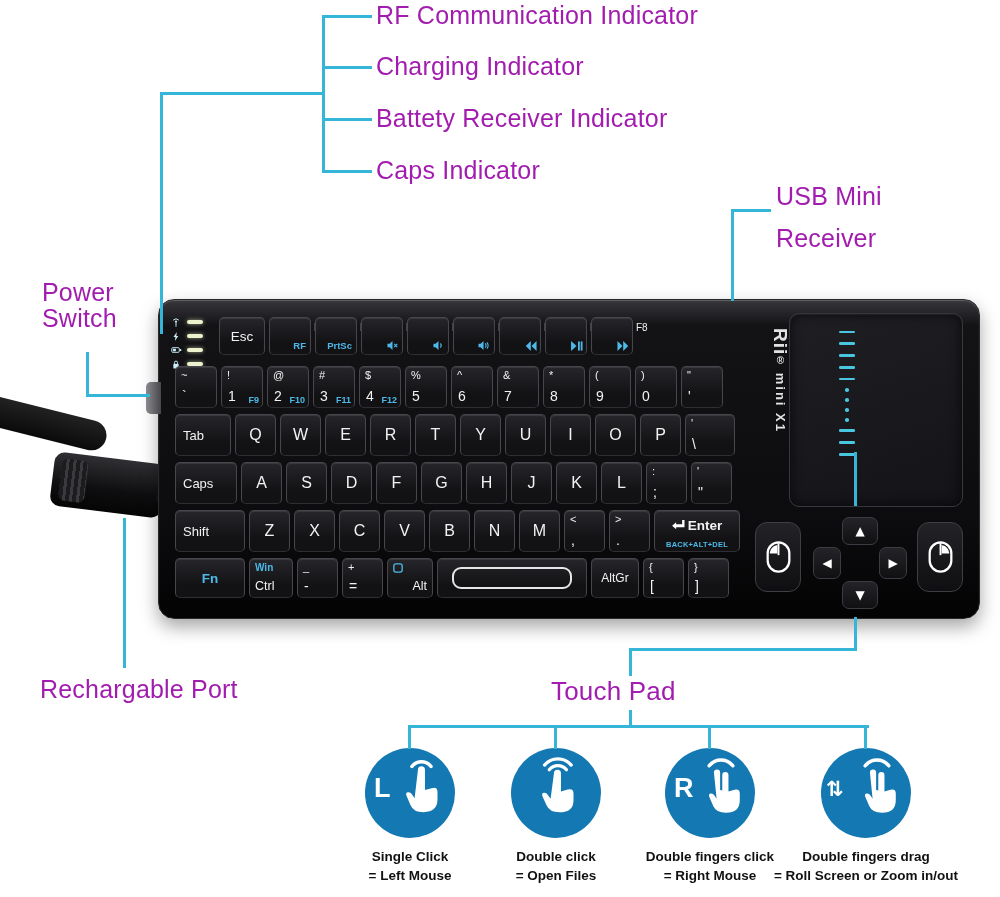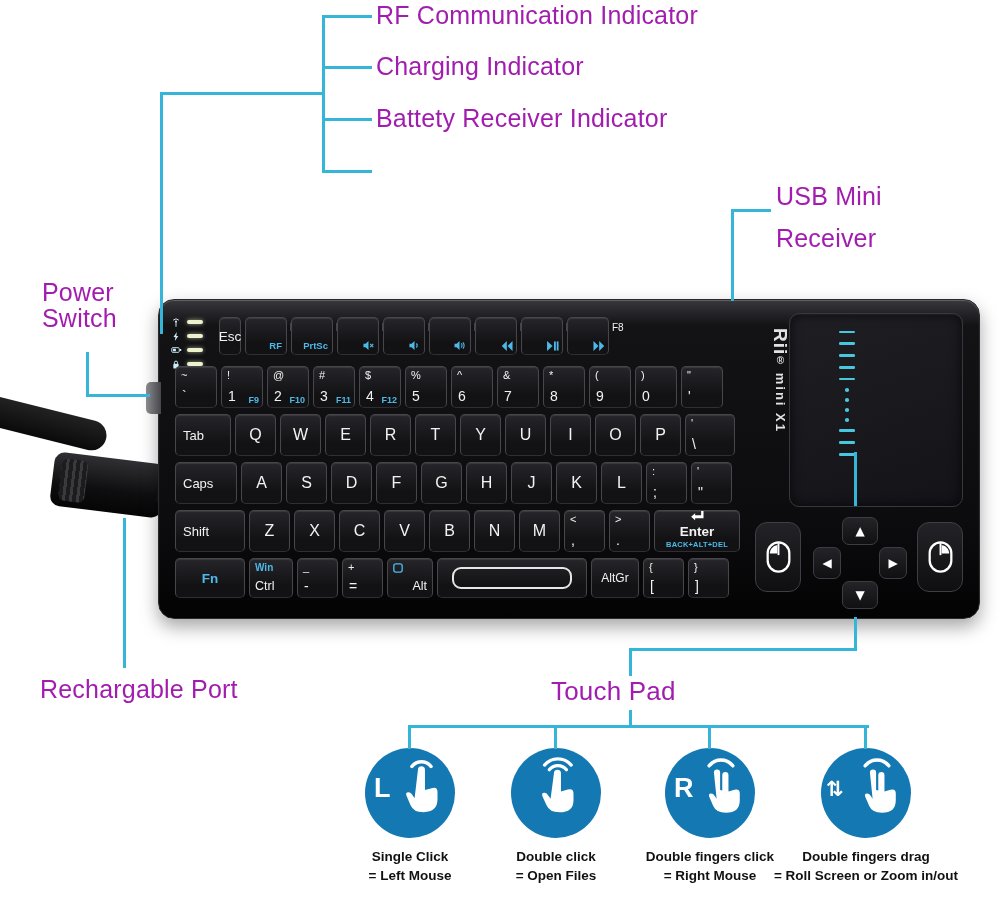--- a/index.html
+++ b/index.html
@@ -42,21 +42,21 @@
   .small .k-main{font-size:12px;}
   .solo-left .k-main{position:absolute;inset:0;display:flex;align-items:center;justify-content:flex-start;padding-left:7px;font-size:13px;}
   .fn .k-main{color:#4db9e8;font-weight:700;}
   .fkey .k-main{position:absolute;left:0;top:3.5px;bottom:auto;font-size:10px;margin-left:44px;}
   .fkey .k-icon{position:absolute;right:3px;bottom:3px;color:#4db9e8;}
   .fkey .k-sub{right:4px;bottom:3px;font-size:9.5px;}
   .back{display:flex;align-items:center;justify-content:center;gap:4px;}
   .back .k-main{position:static;font-size:13px;font-weight:700;}
   .back .k-icon{order:2;color:#fff;}
   .back .k-sub{right:6px;bottom:2px;font-size:9.5px;}
-  .enter{display:flex;align-items:center;justify-content:center;gap:3px;padding-bottom:12px;flex-direction:column;}
+  .enter{display:flex;align-items:center;justify-content:center;gap:3px;padding-bottom:12px;}
   .enter .k-main{position:static;font-size:13.5px;font-weight:700;}
   .enter .k-icon{color:#fff;}
   .enter .k-sub{left:0;right:0;bottom:2.5px;text-align:center;font-size:7.5px;letter-spacing:.2px;}
   .winctrl .k-main{left:5px;bottom:4px;font-size:12.5px;}
   .altkey .k-icon{position:absolute;left:5px;top:4px;color:#4db9e8;}
   .altkey .k-main{left:auto;right:5px;bottom:4px;font-size:12.5px;}
   .space::after{content:"";position:absolute;left:14px;right:14px;top:8px;bottom:8px;
     border:2px solid #e6e6e6;border-radius:9px;}
 
   
@@ -115,20 +115,21 @@
   .g-line2{margin-top:4px;font-size:13.5px;font-weight:700;color:#111;}
 </style>
 </head>
 <body>
 
 <div id="stage">
 
   <div class="lbl" style="left:376px;top:1px">RF Communication Indicator</div>
   <div class="lbl" style="left:376px;top:52px">Charging Indicator</div>
   <div class="lbl" style="left:376px;top:104px">Battety Receiver Indicator</div>
+  <div class="lbl" style="left:376px;top:156px">Caps Indicator</div>
   <div class="lbl" style="left:776px;top:182px">USB Mini</div>
   <div class="lbl" style="left:776px;top:224px">Receiver</div>
   <div class="lbl" style="left:42px;top:278px">Power</div>
   <div class="lbl" style="left:42px;top:304px">Switch</div>
   <div class="lbl" style="left:40px;top:675px">Rechargable Port</div>
   <div class="lbl" style="left:551px;top:676px;font-size:26px">Touch Pad</div>
 
   <div class="line" style="left:322px;top:15px;width:50px;height:3px"></div>
   <div class="line" style="left:322px;top:66px;width:50px;height:3px"></div>
   <div class="line" style="left:322px;top:118px;width:50px;height:3px"></div>
@@ -191,21 +192,21 @@
             <svg viewBox="0 0 12 12" width="10" height="11">
               <rect x="2.8" y="5.2" width="6.4" height="5.6" rx="1" fill="currentColor"></rect>
               <path d="M4.1 5.2 V3.8 a1.9 1.9 0 0 1 3.8 0 V5.2" fill="none" stroke="currentColor" stroke-width="1.2"></path>
             </svg>
           </span>
           <span class="ind-bar"></span>
         </div>
       </div>
     <div id="keys">
         <div class="krow" style="left: 60px; top: 17px; height: 38px;">
-          <div class="key solo med" style="width: 22px;">
+          <div class="key solo med" style="width: 46px;">
             <span class="k-main">Esc</span>
           </div>
           <div class="key fkey" style="width: 42px;">
             <span class="k-main">F1</span>
             <span class="k-sub">RF</span>
           </div>
           <div class="key fkey" style="width: 42px;">
             <span class="k-main">F2</span>
             <span class="k-sub">PrtSc</span>
           </div>

